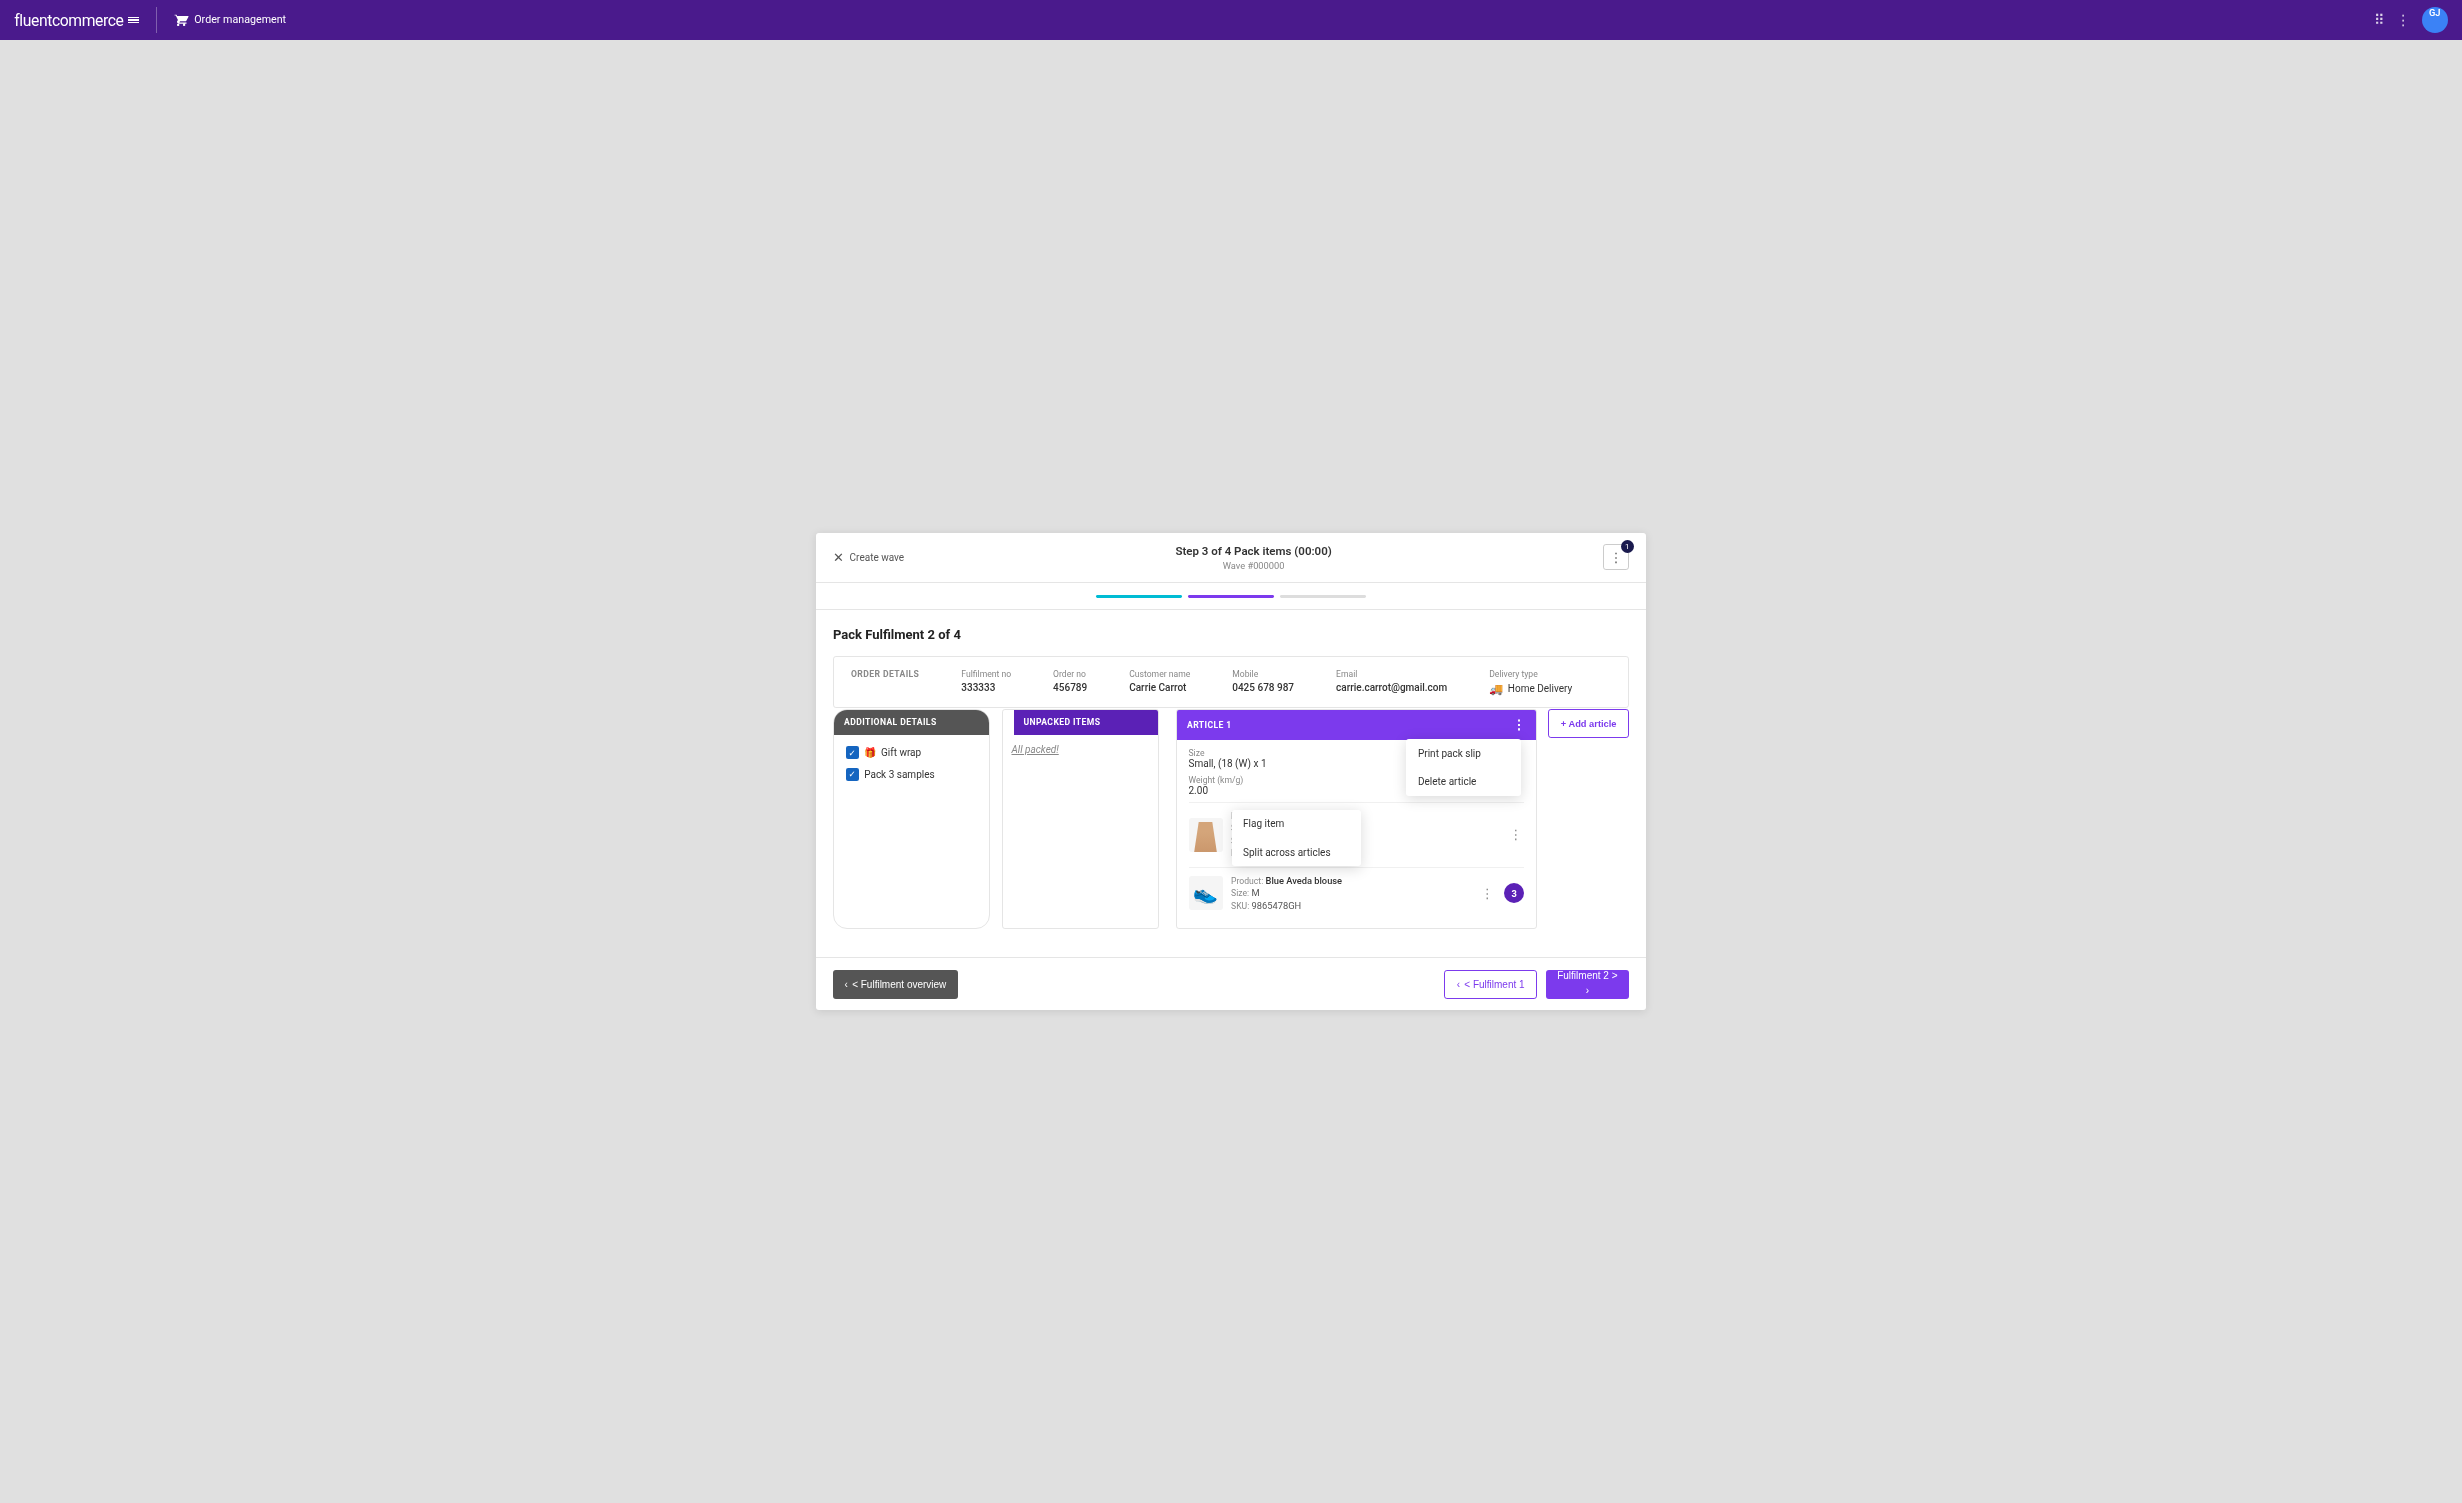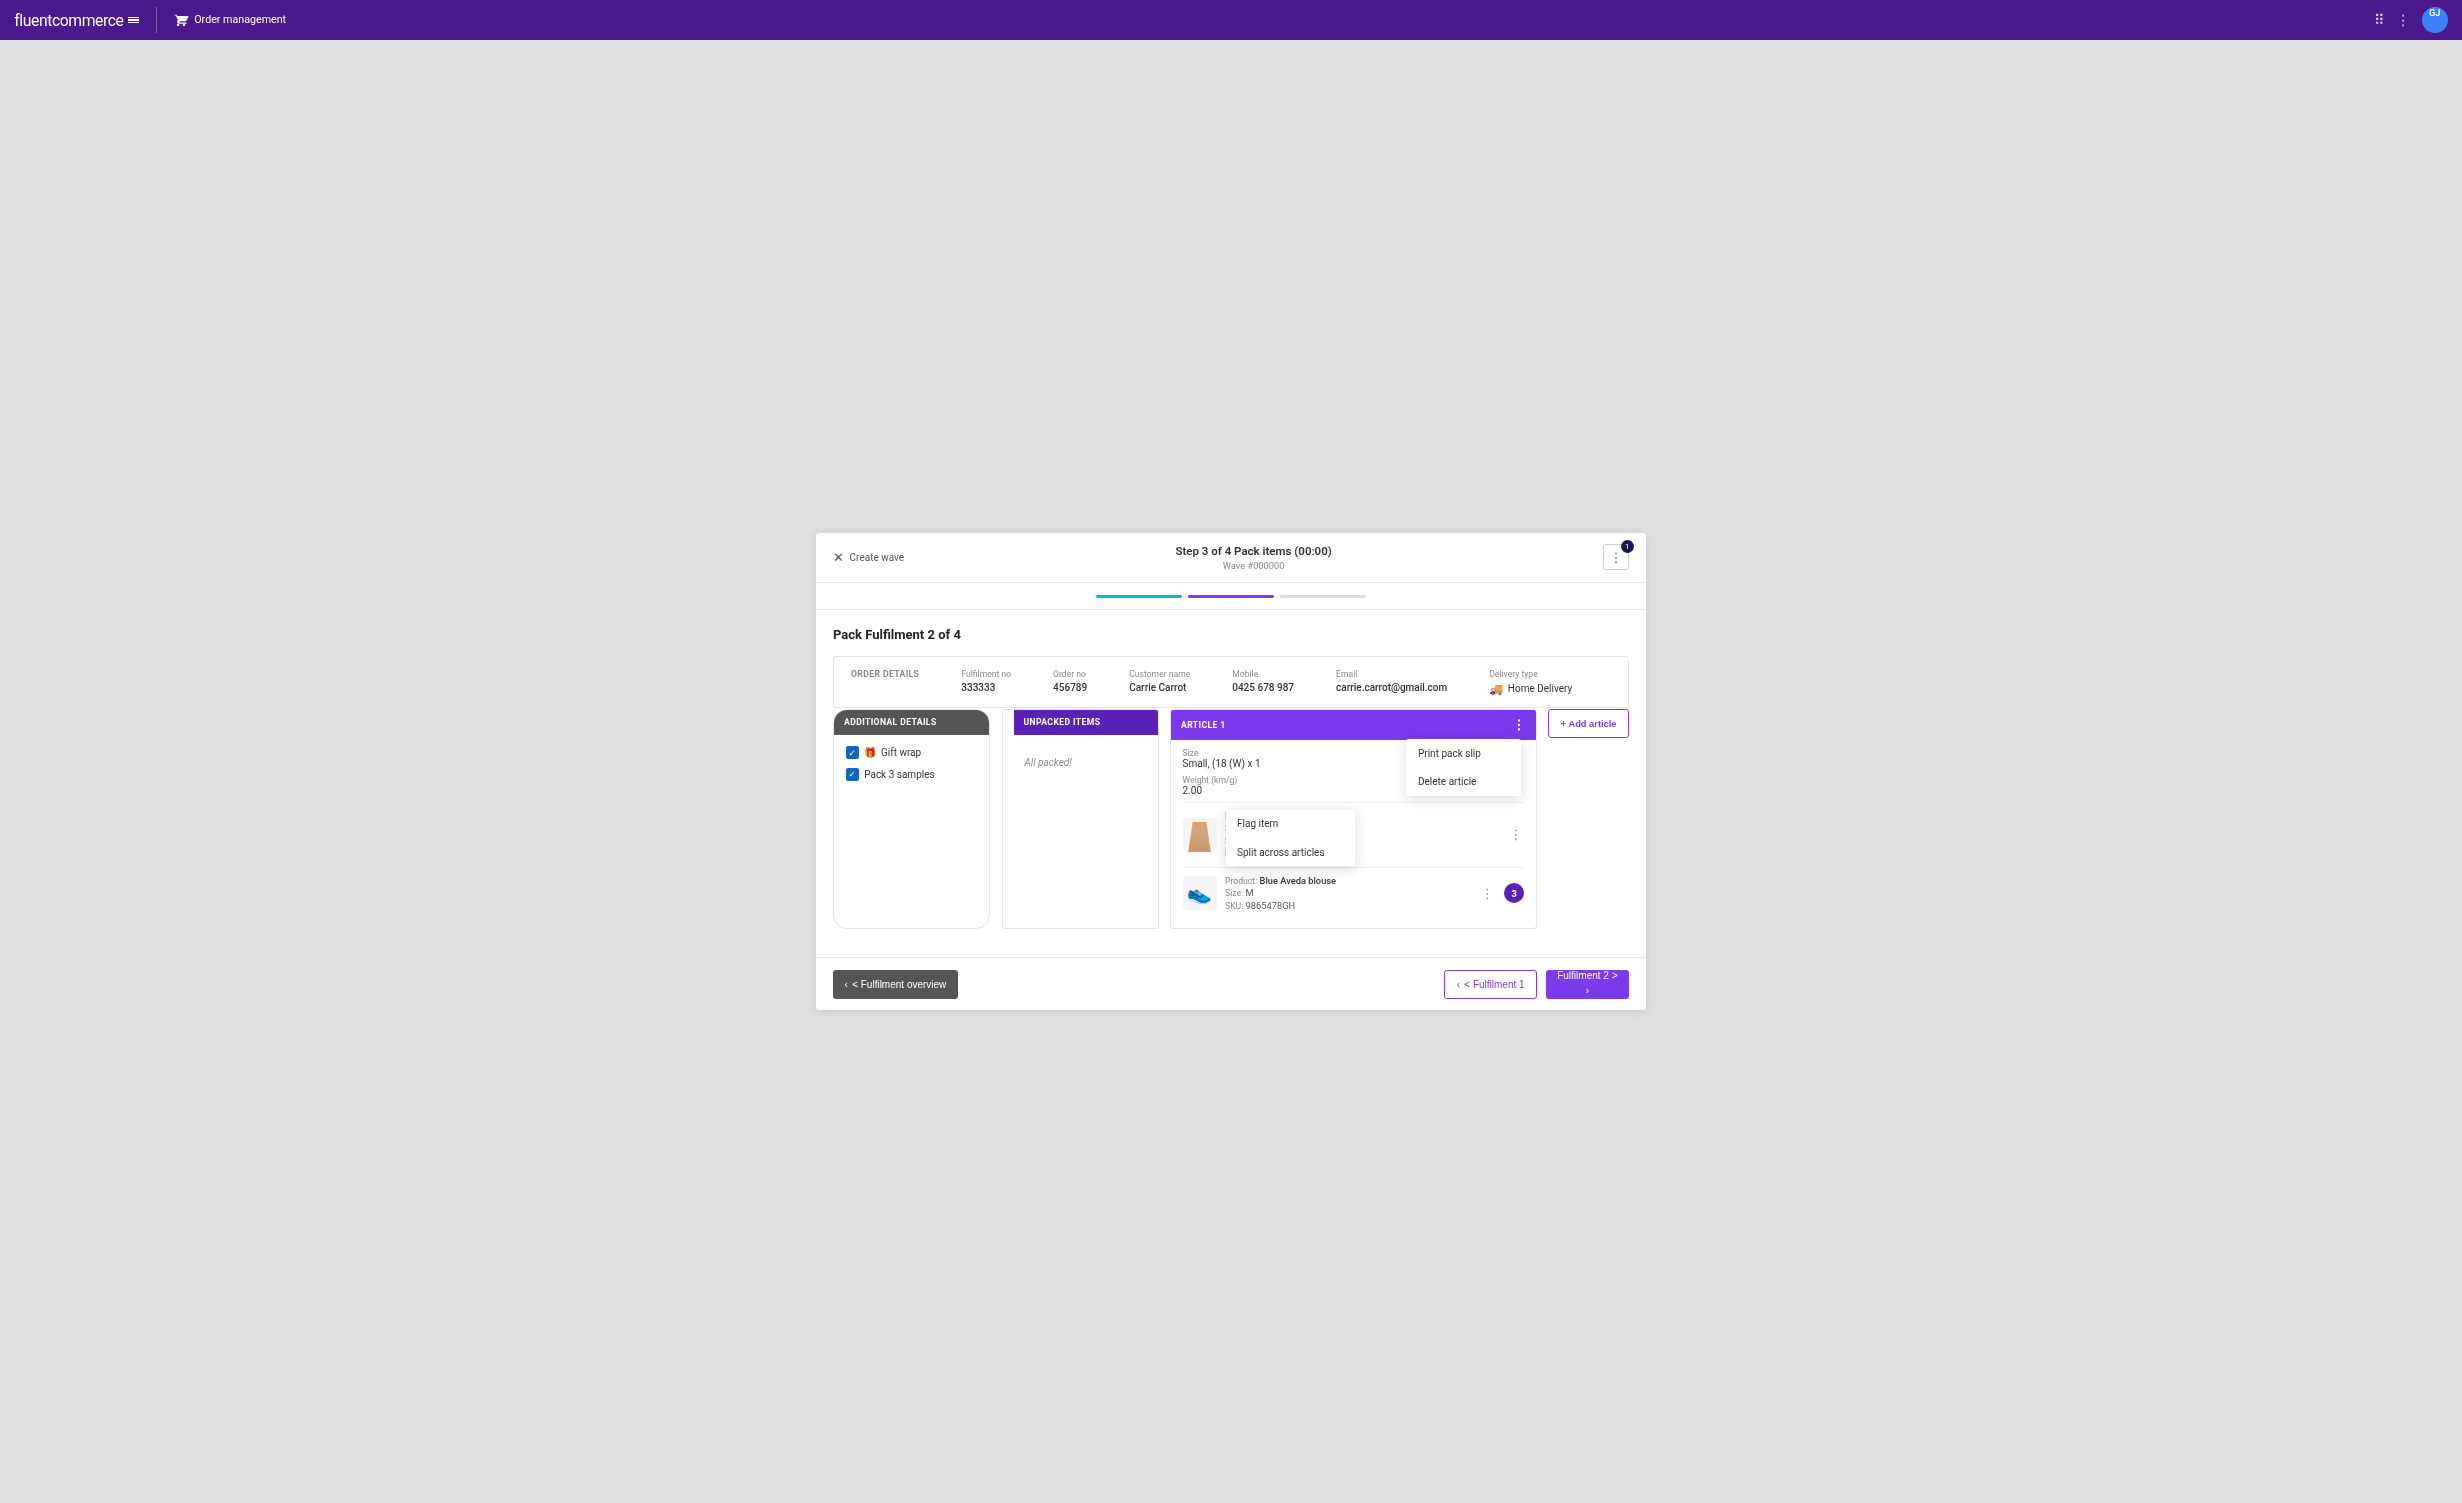--- a/index.html
+++ b/index.html
@@ -306,21 +306,22 @@
       font-size: 8.6px;
       font-weight: 700;
       letter-spacing: 0.4px;
       text-transform: uppercase;
       margin-left: 11px;
     }
     .all-packed-text {
       font-size: 10px;
       color: #888;
       font-style: italic;
-      padding: 22px;
+      padding: 9px;
+      text-decoration: underline;
     }
 
     
     .panel-article {
       flex: 1;
       border: 0.7px solid #e5e5e5;
       border-radius: 2.9px;
       overflow: hidden;
       position: relative;
     }
@@ -624,21 +625,21 @@
               </div>
             </div>
           </div>
         </div>
 
         <div class="panel-unpacked">
           <div class="panel-header-purple">UNPACKED ITEMS</div>
           <div class="all-packed-text">All packed!</div>
         </div>
 
-        <div class="panel-article" style="position:relative;">
+        <div class="panel-article" style="position:relative;margin-left:6px;">
           <div class="panel-header-article">
             <span>ARTICLE 1</span>
             <span style="cursor:pointer;font-size:13px;">⋮</span>
           </div>
 
           <div class="context-menu article-context-menu" style="top:29px;right:14.3px;">
             <div class="context-menu-item">Print pack slip</div>
             <div class="context-menu-item">Delete article</div>
           </div>
 

